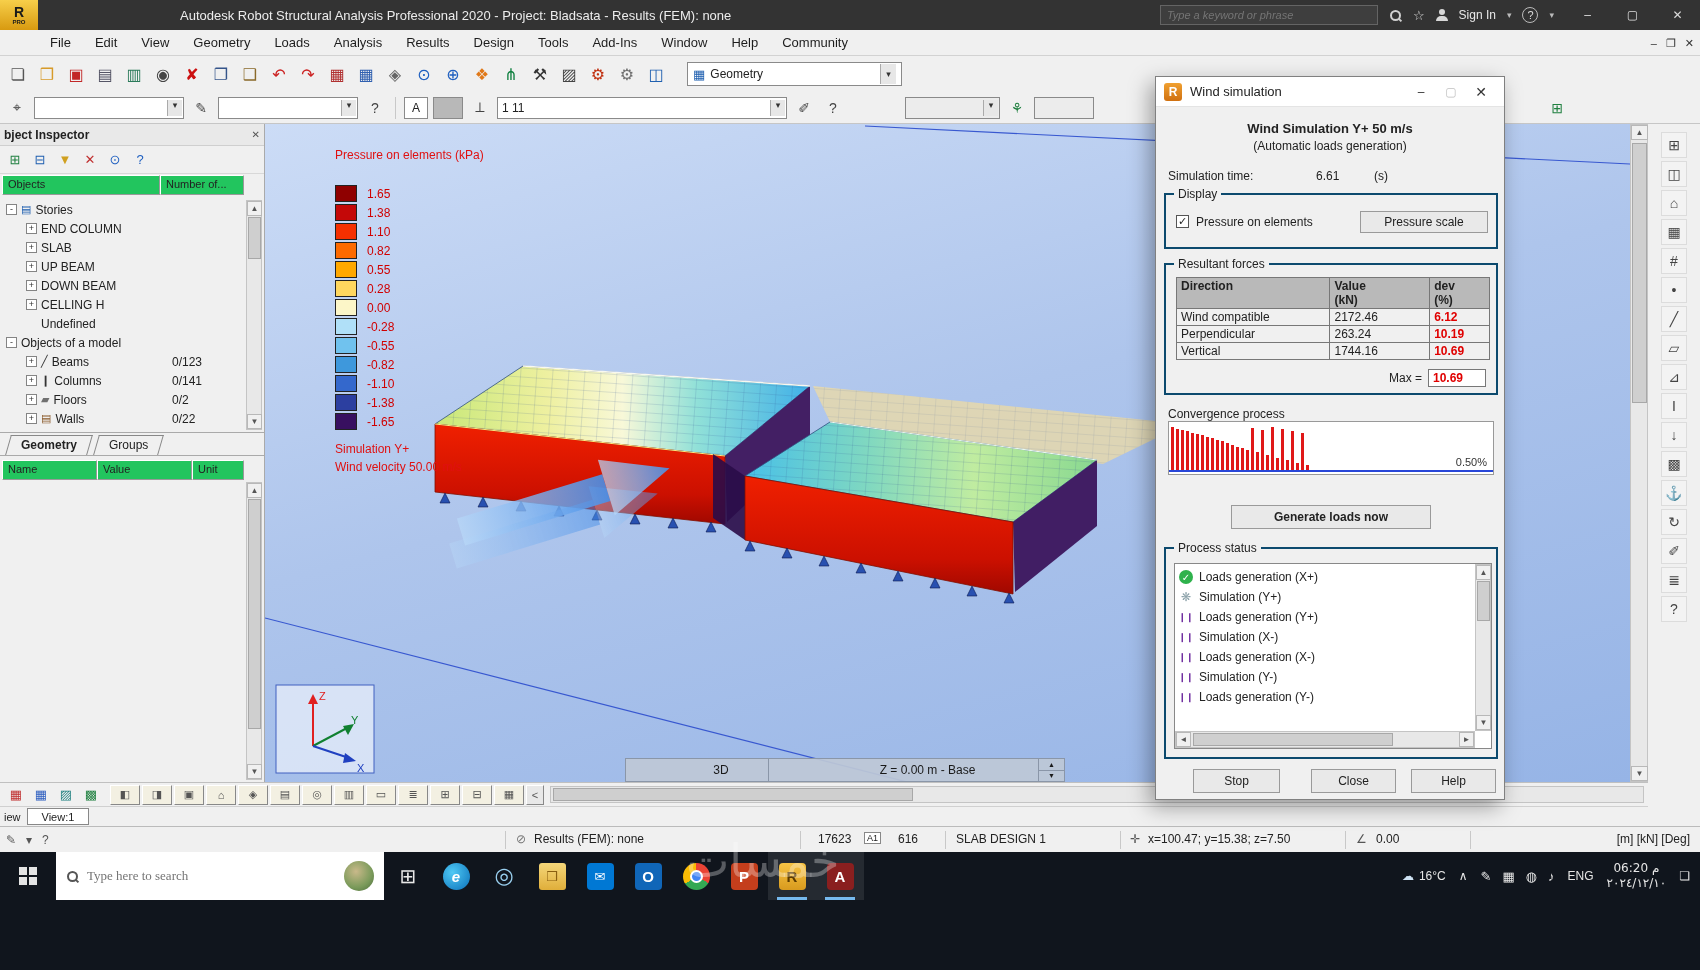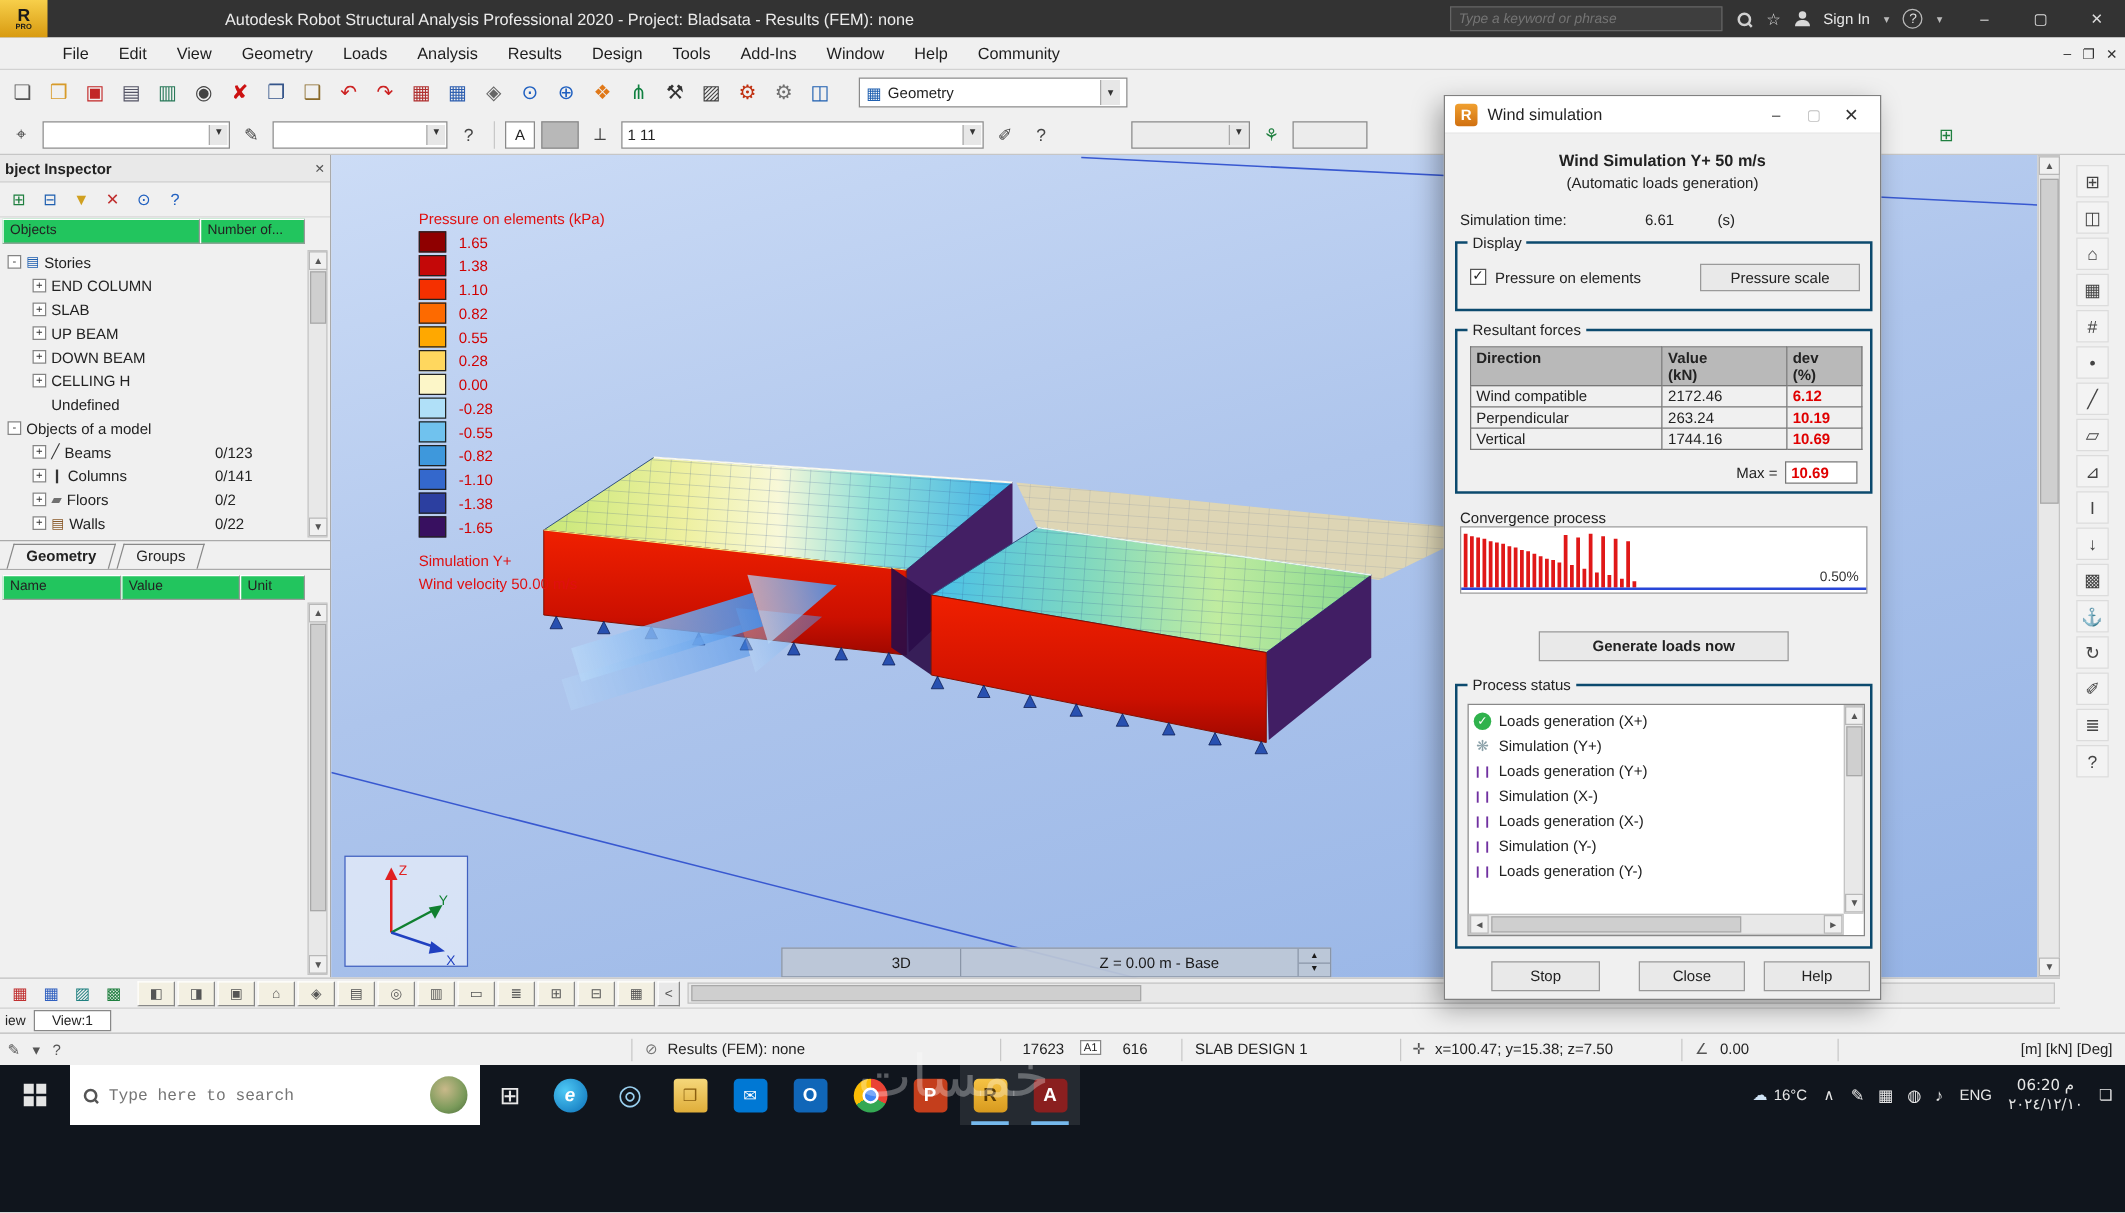--- a/index.html
+++ b/index.html
@@ -106,21 +106,21 @@
   .pic.pending::before { content:"❙❙"; color:#7030a0; font-size:9px; }
   .chk { width:13px; height:13px; border:1px solid #555; background:#fff; font-size:11px; line-height:11px; text-align:center; }
 
   
   #taskbar { left:0; top:852px; width:1700px; height:118px; background:#10151d; position:absolute; }
   .tb-row { display:flex; align-items:center; height:48px; }
   .start { width:56px; height:48px; display:flex; align-items:center; justify-content:center; }
   .winlogo { display:grid; grid-template-columns:8px 8px; grid-gap:2px; }
   .winlogo span { width:8px; height:8px; background:#e4e4e4; }
   #tsearch { width:328px; height:48px; background:#fff; display:flex; align-items:center; padding:0 10px; gap:8px; }
-  #tsearch input { border:none; outline:none; flex:1; font-size:13px; color:#be185d; font-family:Liberation Mono, monospace; }
+  #tsearch input { border:none; outline:none; flex:1; font-size:13px; color:#be185d; font-family:Liberation Serif, serif; }
   .thumb { width:30px; height:30px; border-radius:50%; background:radial-gradient(circle at 40% 35%, #c9b98a, #7a9a5a 60%, #4a6a3a); flex:none; }
   .tapp { width:48px; height:48px; display:flex; align-items:center; justify-content:center; position:relative; }
   .tapp.active { background:rgba(255,255,255,0.09); }
   .tapp.active::after { content:""; position:absolute; bottom:0; left:9px; right:9px; height:3px; background:#76b9ed; }
   .tapp-ic { width:27px; height:27px; display:flex; align-items:center; justify-content:center; font-size:15px; color:#fff; border-radius:4px; position:relative; }
   .ic-taskview { color:#e8e8e8; font-size:20px; }
   .ic-edge { background:radial-gradient(circle at 35% 35%, #4ec9f5, #0b6fb8); border-radius:50%; font-weight:bold; font-style:italic; }
   .ic-cortana { color:#9ad0f0; font-size:22px; }
   .ic-explorer { background:linear-gradient(#f5d77a,#e0ae3a); color:#8a5f10; border-radius:3px; font-size:13px; }
   .ic-mail { background:#0078d4; font-size:13px; }
@@ -525,21 +525,21 @@
       <g transform="translate(188,432) rotate(-17)" opacity="0.55">
         <rect x="0" y="-13" width="150" height="26" fill="url(#arrowG)"></rect>
         <polygon points="150,-27 214,0 150,27" fill="url(#arrowG)"></polygon>
       </g>
       <g transform="translate(196,408) rotate(-17)" opacity="0.95">
         <rect x="0" y="-14" width="152" height="28" fill="url(#arrowG)"></rect>
         <polygon points="152,-29 218,0 152,29" fill="url(#arrowG)"></polygon>
       </g>
     </svg>
 
-    <div class="a leg-title" style="left:70px;top:44px;">Pressure on elements (kPa)</div>
+    <div class="a leg-title" style="left:70px;top:24px;">Pressure on elements (kPa)</div>
     <div class="a" style="left:70px;top:60px;">
 
         <div class="lrow">
           <span class="lsw" style="background: rgb(143, 0, 0);"></span>
           <span class="lval">1.65</span>
         </div>
 
         <div class="lrow">
           <span class="lsw" style="background: rgb(196, 8, 8);"></span>
           <span class="lval">1.38</span>

